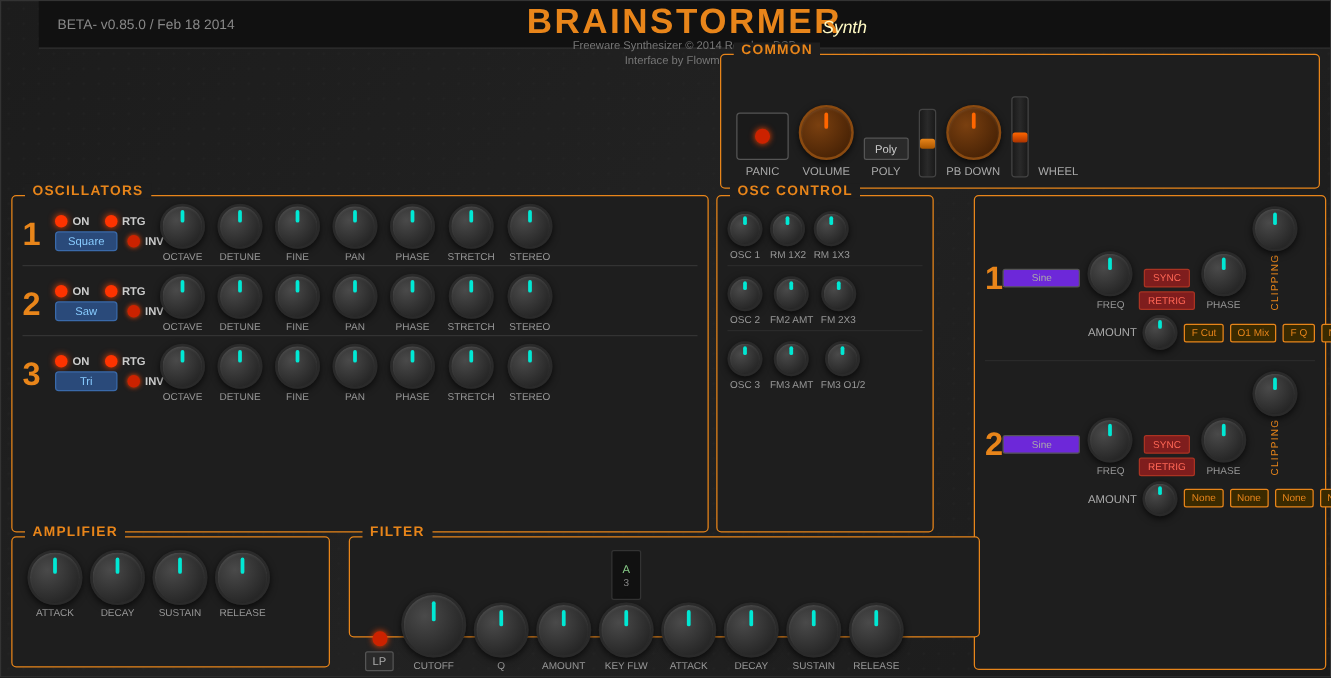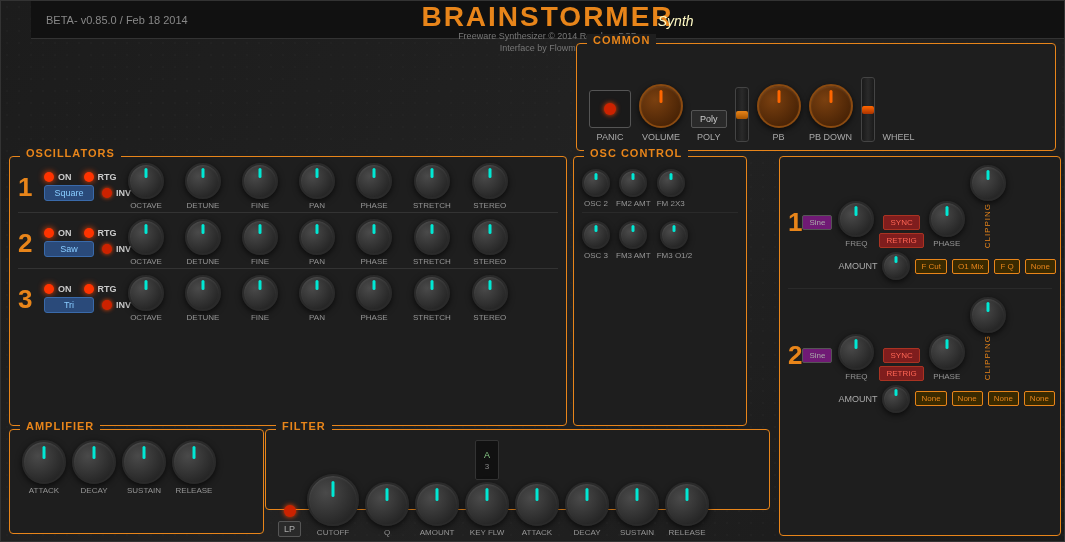--- a/index.html
+++ b/index.html
@@ -251,21 +251,21 @@
       color: #88ccff;
       font-size: 9px;
       padding: 2px 8px;
       border-radius: 3px;
       cursor: pointer;
       min-width: 50px;
       text-align: center;
     }
     .knob-row {
       display: flex;
-      gap: 21px;
+      gap: 10px;
       align-items: flex-end;
     }
     .knob-col {
       display: flex;
       flex-direction: column;
       align-items: center;
       gap: 2px;
     }
     .knob-label {
       font-size: 8px;
@@ -344,25 +344,25 @@
     }
     .env-row:last-child { border-bottom: none; }
     .env-num {
       font-size: 26px;
       font-weight: 900;
       color: #e8851a;
       width: 22px;
       font-family: 'Arial Black', Arial, sans-serif;
     }
     .sine-btn {
-      background: #701a75;
+      background: #6d28d9;
       border: 1px solid #555;
       color: #aaa;
       font-size: 8px;
-      padding: 2px 6px;
+      padding: 2px 22px;
       border-radius: 2px;
       cursor: pointer;
       text-align: center;
     }
     .orange-label {
       background: #3a2a00;
       border: 1px solid #e8851a;
       color: #e8851a;
       font-size: 8px;
       padding: 2px 5px;
@@ -400,21 +400,21 @@
     }
     .amp-inner {
       display: flex;
       gap: 6px;
       padding: 10px 12px 6px;
       align-items: flex-end;
     }
 
     
     .filter-panel {
-      top: 428px; left: 264px;
+      top: 428px; left: 278px;
       width: 505px;
       height: 81px;
     }
     .filter-inner {
       display: flex;
       gap: 6px;
       padding: 10px 12px 6px;
       align-items: flex-end;
     }
     .lp-btn {
@@ -503,24 +503,20 @@
       <div class="common-item">
         <button class="poly-btn">Poly</button>
         <span class="common-label">POLY</span>
       </div>
 
 
       <div class="slider-v">
         <div class="slider-v-thumb"></div>
       </div>
 
-      <div class="common-item">
-        <div class="knob knob-lg knob-orange"></div>
-        <span class="common-label">PB</span>
-      </div>
 
 
       <div class="common-item">
         <div class="knob knob-lg knob-orange"></div>
         <span class="common-label">PB DOWN</span>
       </div>
 
       <div class="slider-v" style="height:65px;">
         <div class="slider-v-thumb" style="background: linear-gradient(to bottom, #ff6600, #aa3300);"></div>
       </div>
@@ -687,20 +683,34 @@
           <span class="knob-label">STEREO</span>
         </div>
       </div>
     </div>
   </div>
 
   <div class="panel osc-ctrl-panel">
     <span class="panel-title">OSC CONTROL</span>
     <div class="osc-ctrl-inner">
 
+      <div class="osc-ctrl-row">
+        <div class="knob-col">
+          <div class="knob knob-sm"></div>
+          <span class="knob-label">OSC 1</span>
+        </div>
+        <div class="knob-col">
+          <div class="knob knob-sm"></div>
+          <span class="knob-label">RM 1x2</span>
+        </div>
+        <div class="knob-col">
+          <div class="knob knob-sm"></div>
+          <span class="knob-label">RM 1x3</span>
+        </div>
+      </div>
 
       <div class="osc-ctrl-row">
         <div class="knob-col">
           <div class="knob knob-sm"></div>
           <span class="knob-label">OSC 2</span>
         </div>
         <div class="knob-col">
           <div class="knob knob-sm"></div>
           <span class="knob-label">FM2 AMT</span>
         </div>

